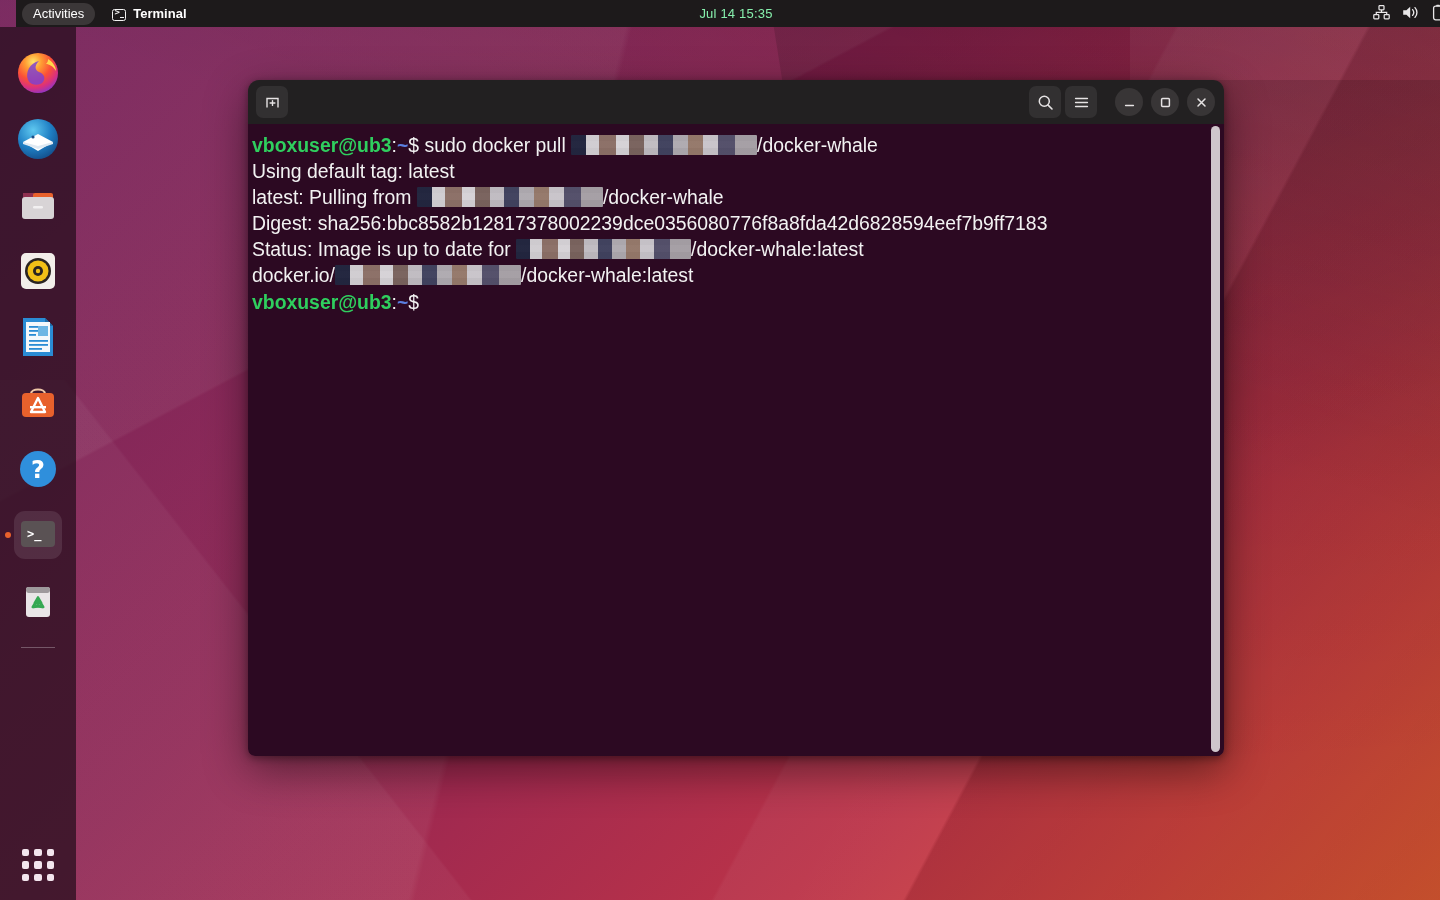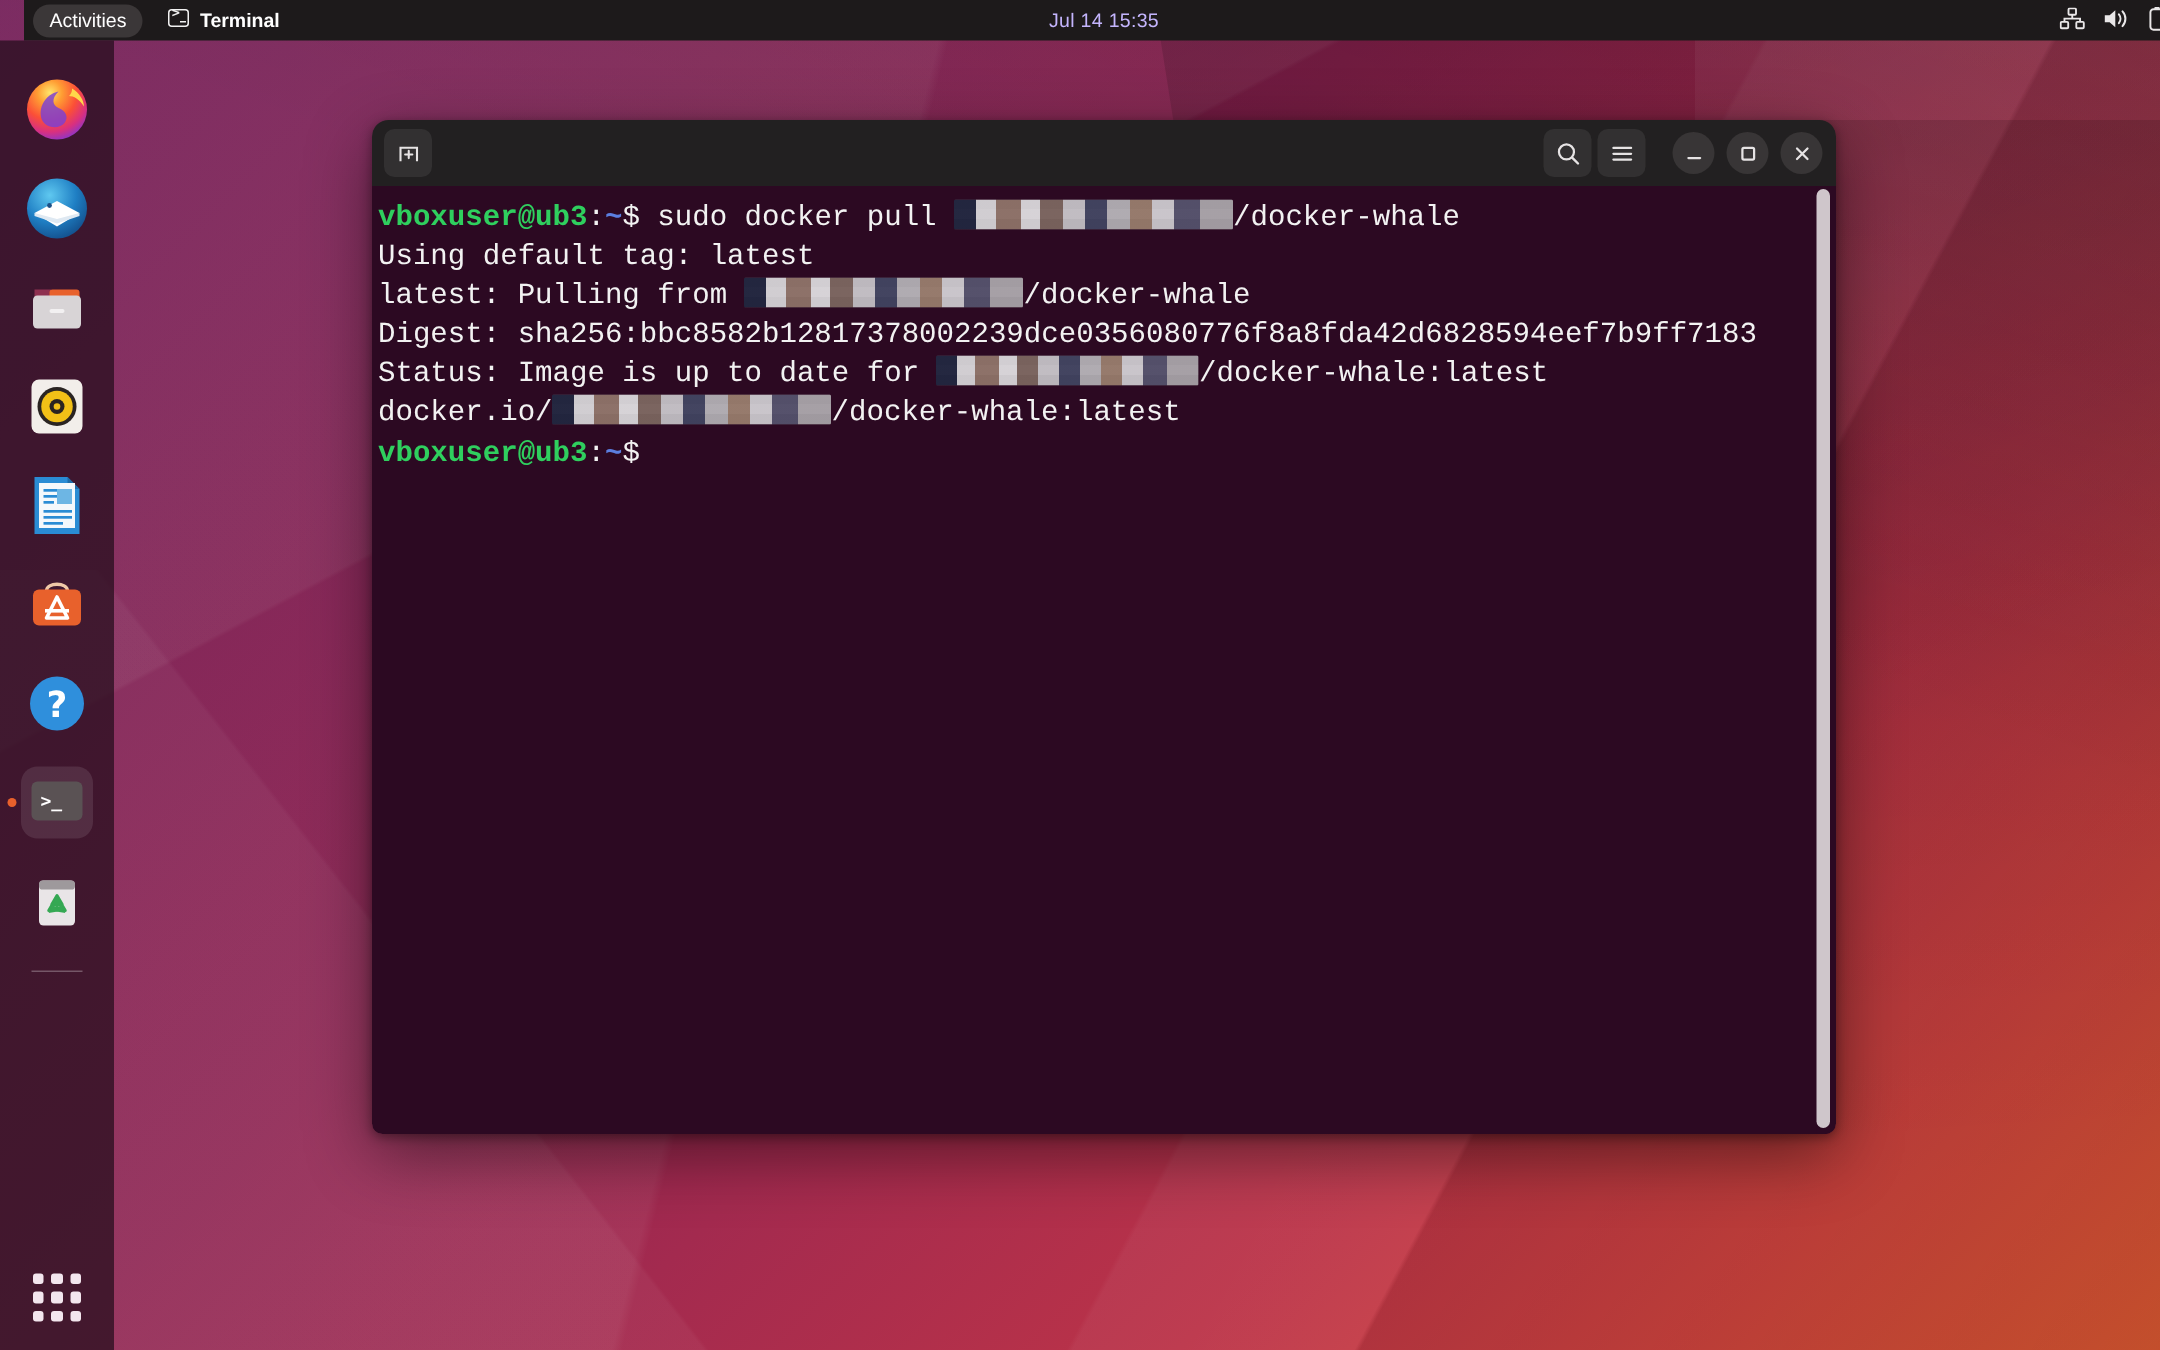--- a/index.html
+++ b/index.html
@@ -35,35 +35,35 @@
   
   #topbar{
     position:absolute; left:16px; top:0; width:1440px; height:27px;
     background:#1d1a1b; color:#ffffff; z-index:40;
     display:flex; align-items:center; font-size:13px;
   }
   #activities-btn{
     margin-left:6px; padding:3px 11px 4px; border-radius:12px;
     background:#3b3738; color:#fff; font-size:13px; line-height:15px;
   }
-  #app-menu{ display:flex; align-items:flex-start; gap:7px; margin-left:17px; font-weight:bold; font-size:13px;}
+  #app-menu{ display:flex; align-items:flex-end; gap:7px; margin-left:17px; font-weight:bold; font-size:13px;}
   .term-mini{
     width:14px; height:12px; border:1.6px solid #f2f2f2; border-radius:2.5px;
     position:relative; display:inline-block;
   }
   .term-mini::before{
     content:">"; position:absolute; left:1.2px; top:-2.6px; font-size:9px;
     font-family:"DejaVu Sans Mono", monospace; color:#f2f2f2; font-weight:bold;
   }
   .term-mini::after{
     content:""; position:absolute; right:1.5px; bottom:2px; width:4px; height:1.4px; background:#f2f2f2;
   }
   #clock{
     position:absolute; left:50%; transform:translateX(-50%);
-    font-size:13px; color:#c4b5fd; letter-spacing:.2px; white-space:nowrap;
+    font-size:13px; color:#86efac; letter-spacing:.2px; white-space:nowrap;
   }
   #tray{ position:absolute; right:12px; display:flex; align-items:center; gap:12px; }
 
   
   #dock{
     position:absolute; left:0; top:27px; width:76px; height:873px;
     background:rgba(35,13,27,0.72); z-index:30;
     display:flex; flex-direction:column; align-items:center;
   }
   .dock-item{
@@ -112,21 +112,21 @@
   }
   .tb-circ{
     width:28px; height:28px; border-radius:50%; background:#383536;
     display:flex; align-items:center; justify-content:center; margin-left:4px;
   }
   #terminal-body{
     height:632px; background:#2c0922; position:relative;
     padding:8px 0 0 4px; overflow:hidden;
   }
   #terminal-text{
-    font-family:Liberation Mono, monospace;
+    font-family:Liberation Sans, sans-serif;
     font-size:19.4px; line-height:26.1px; color:#f2f2f2;
     white-space:pre; padding-left:0px; letter-spacing:0px;
   }
   .c-green{ color:#2fcf5e; font-weight:bold; }
   .c-blue{ color:#5b7fe0; font-weight:bold; }
   .c-white{ color:#f2f2f2; }
   
   .redacted{
     display:inline-block; vertical-align:-3px; height:20px;
     background-color:#8c8489;

